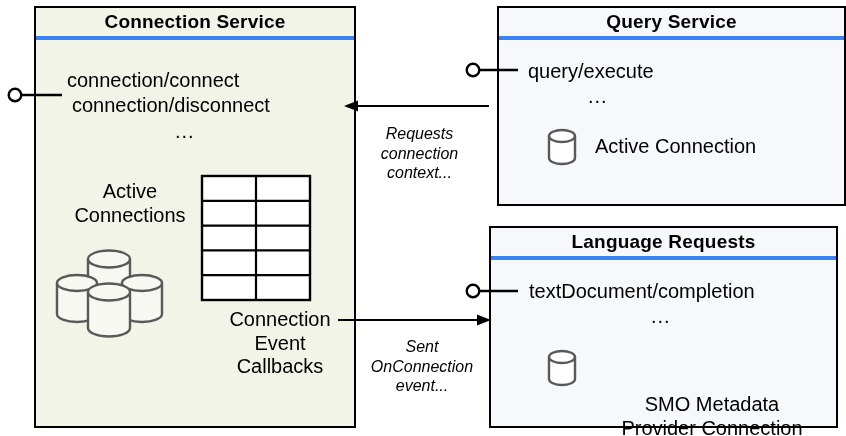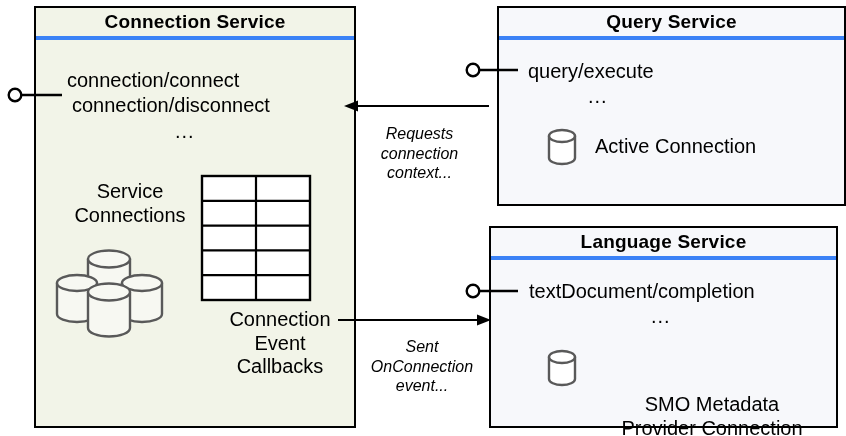--- a/index.html
+++ b/index.html
@@ -114,21 +114,21 @@
   <div class="box box-left">
     <div class="box-header">Connection Service</div>
     <div class="box-body">
 
       <div class="api-line" style="left:31px; top:28px;">connection/connect</div>
 
       <div class="api-line" style="left:24px; top:53px;margin-left:12px;">connection/disconnect</div>
 
       <div class="dots" style="left:139px; top:80px;">...</div>
 
-      <div class="label-static" style="left:14px; top:140px; width:160px;">Service
+      <div class="label-static" style="left:14px; top:140px; width:160px;">Active
 Connections</div>
 
       <div class="label-static" style="left:164px; top:268px; width:160px;">Connection
 Event
 Callbacks</div>
     </div>
   </div>
 
   <div class="box box-query">
     <div class="box-header">Query Service</div>
@@ -136,21 +136,21 @@
 
       <div class="api-line" style="left:29px; top:19px;">query/execute</div>
 
       <div class="dots" style="left:89px; top:45px;">...</div>
 
       <div class="label-static" style="left:96px; top:95px; width:240px; text-align:left;">Active Connection</div>
     </div>
   </div>
 
   <div class="box box-lang">
-    <div class="box-header">Language Service</div>
+    <div class="box-header">Language Requests</div>
     <div class="box-body">
 
       <div class="api-line" style="left:38px; top:19px;">textDocument/completion</div>
 
       <div class="dots" style="left:160px; top:45px;">...</div>
 
       <div class="label-static" style="left:96px; top:85px; width:250px;margin-top:48px;">SMO Metadata
 Provider Connection</div>
     </div>
   </div>

